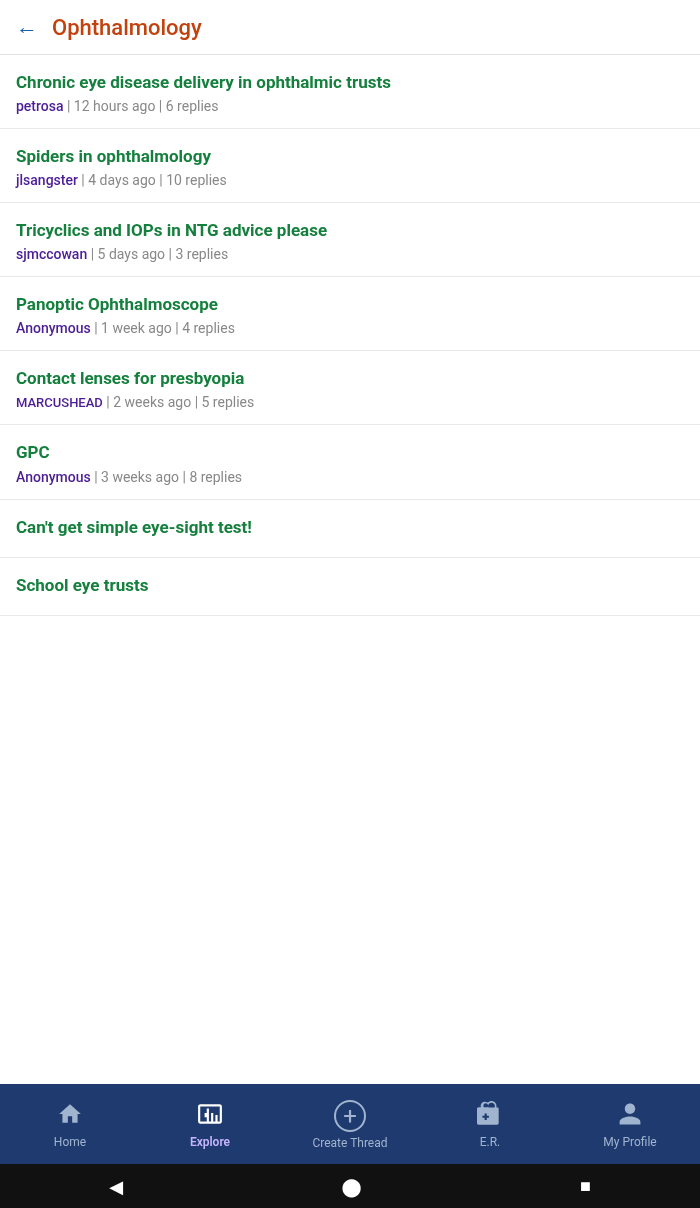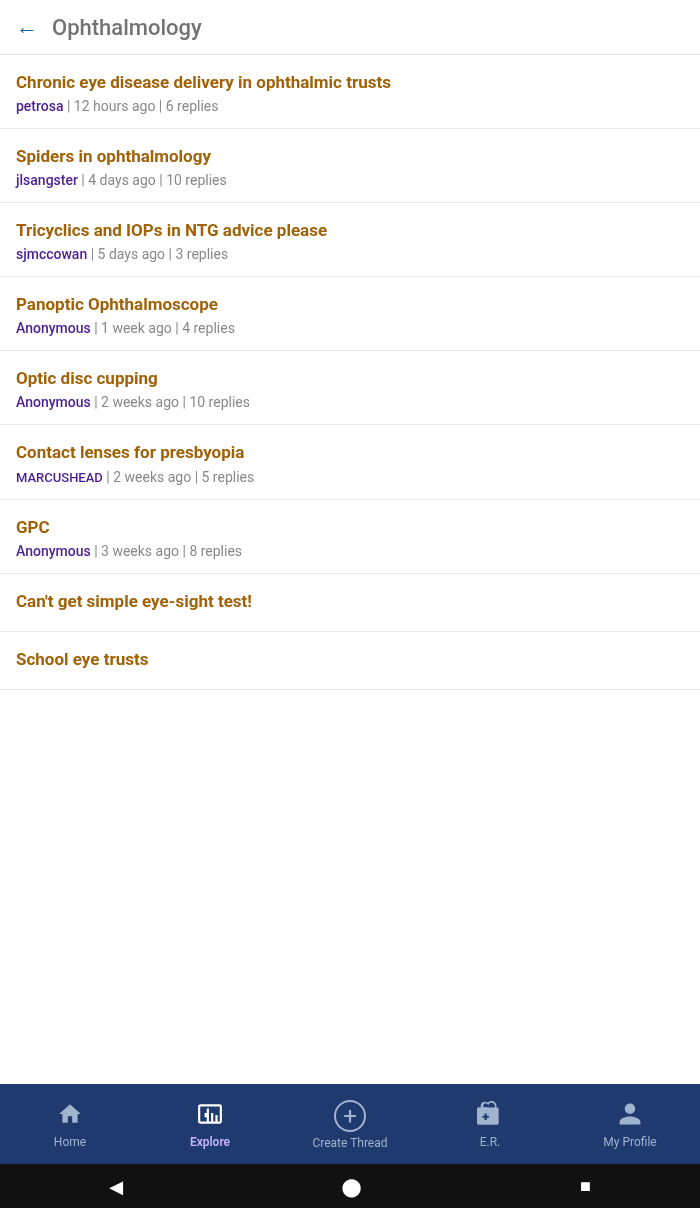--- a/index.html
+++ b/index.html
@@ -23,36 +23,36 @@
     .header-back {
       color: #1a5fa8;
       font-size: 22px;
       margin-right: 14px;
       cursor: pointer;
       font-weight: bold;
     }
     .header-title {
       font-size: 22px;
       font-weight: 500;
-      color: #737373;
+      color: #c2410c;
     }
 
     
     .thread-list {
       background: #fff;
     }
     .thread-item {
       padding: 16px 16px 14px 16px;
       border-bottom: 1px solid #e8e8e8;
       cursor: pointer;
     }
     .thread-title {
       font-size: 17px;
       font-weight: 700;
-      color: #a16207;
+      color: #15803d;
       margin-bottom: 5px;
       line-height: 1.3;
     }
     .thread-meta {
       font-size: 14px;
       color: #888;
     }
     .thread-author {
       color: #4c1d95;
       font-weight: 500;
@@ -152,24 +152,20 @@
     </div>
     <div class="thread-item">
       <div class="thread-title">Tricyclics and IOPs in NTG advice please</div>
       <div class="thread-meta"><span class="thread-author">sjmccowan</span><span> | 5 days ago | 3 replies</span></div>
     </div>
     <div class="thread-item">
       <div class="thread-title">Panoptic Ophthalmoscope</div>
       <div class="thread-meta"><span class="thread-author">Anonymous</span><span> | 1 week ago | 4 replies</span></div>
     </div>
     <div class="thread-item">
-      <div class="thread-title">Optic disc cupping</div>
-      <div class="thread-meta"><span class="thread-author">Anonymous</span><span> | 2 weeks ago | 10 replies</span></div>
-    </div>
-    <div class="thread-item">
       <div class="thread-title">Contact lenses for presbyopia</div>
       <div class="thread-meta"><span class="thread-author uppercase">MARCUSHEAD</span><span> | 2 weeks ago | 5 replies</span></div>
     </div>
     <div class="thread-item">
       <div class="thread-title">GPC</div>
       <div class="thread-meta"><span class="thread-author">Anonymous</span><span> | 3 weeks ago | 8 replies</span></div>
     </div>
     <div class="thread-item">
       <div class="thread-title">Can't get simple eye-sight test!</div>
     </div>

